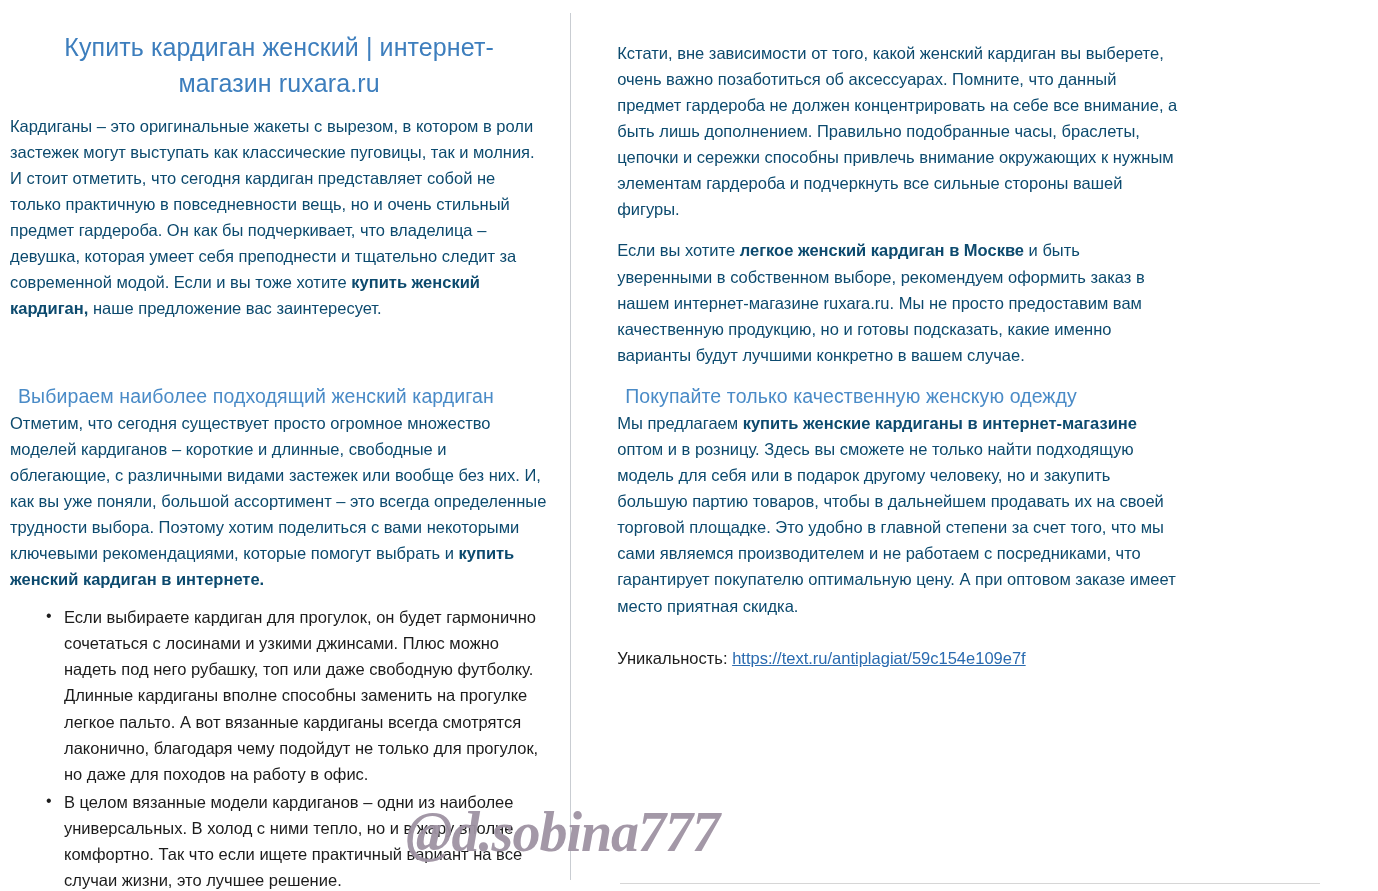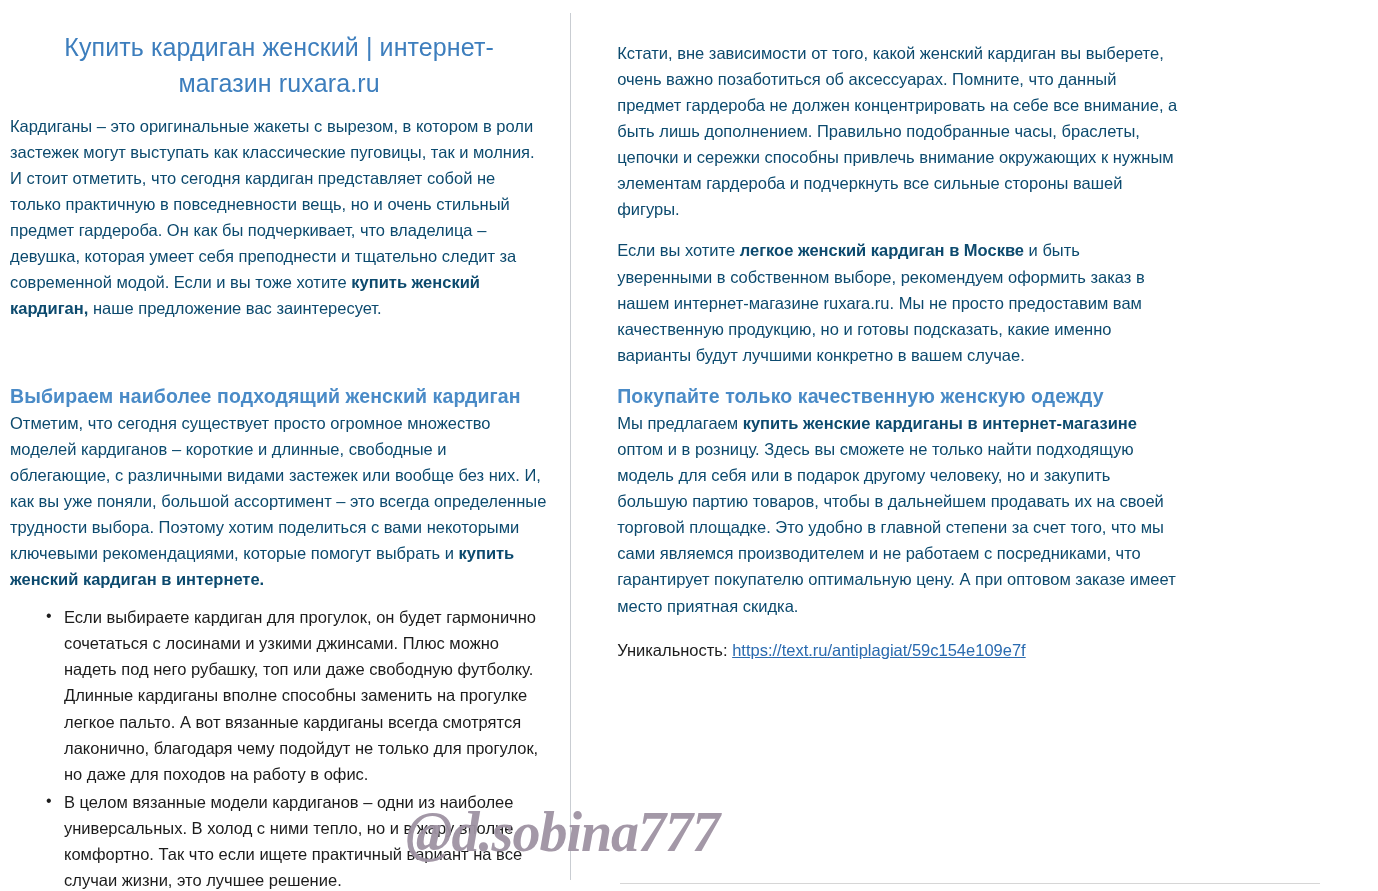--- a/index.html
+++ b/index.html
@@ -62,24 +62,24 @@
     color: #3d7ebd;
     text-align: center;
     line-height: 1.42;
     margin: 0 0 12px 0;
     padding: 0 14px;
     letter-spacing: 0.1px;
   }
 
   h2.section-heading {
     font-size: 19.5px;
-    font-weight: 700;
+    font-weight: 400;
     color: #4a8bc7;
     line-height: 1.35;
-    margin: 0 0 1px 0;
+    margin: 0 0 1px 8px;
     letter-spacing: 0.1px;
   }
 
   p.body-text {
     font-size: 16.5px;
     line-height: 1.58;
     margin: 0 0 15px 0;
     color: #0c4a6e;
   }
 
@@ -121,21 +121,21 @@
 
   b, strong {
     font-weight: 700;
   }
 
   
   .uniqueness {
     font-size: 16.5px;
     line-height: 1.58;
     color: #1c1c1c;
-    margin-top: 18px;
+    margin-top: 26px;
   }
 
   .uniqueness a {
     color: #2a6bb0;
     text-decoration: underline;
   }
 
   .footer-rule {
     position: absolute;
     left: 620px;

